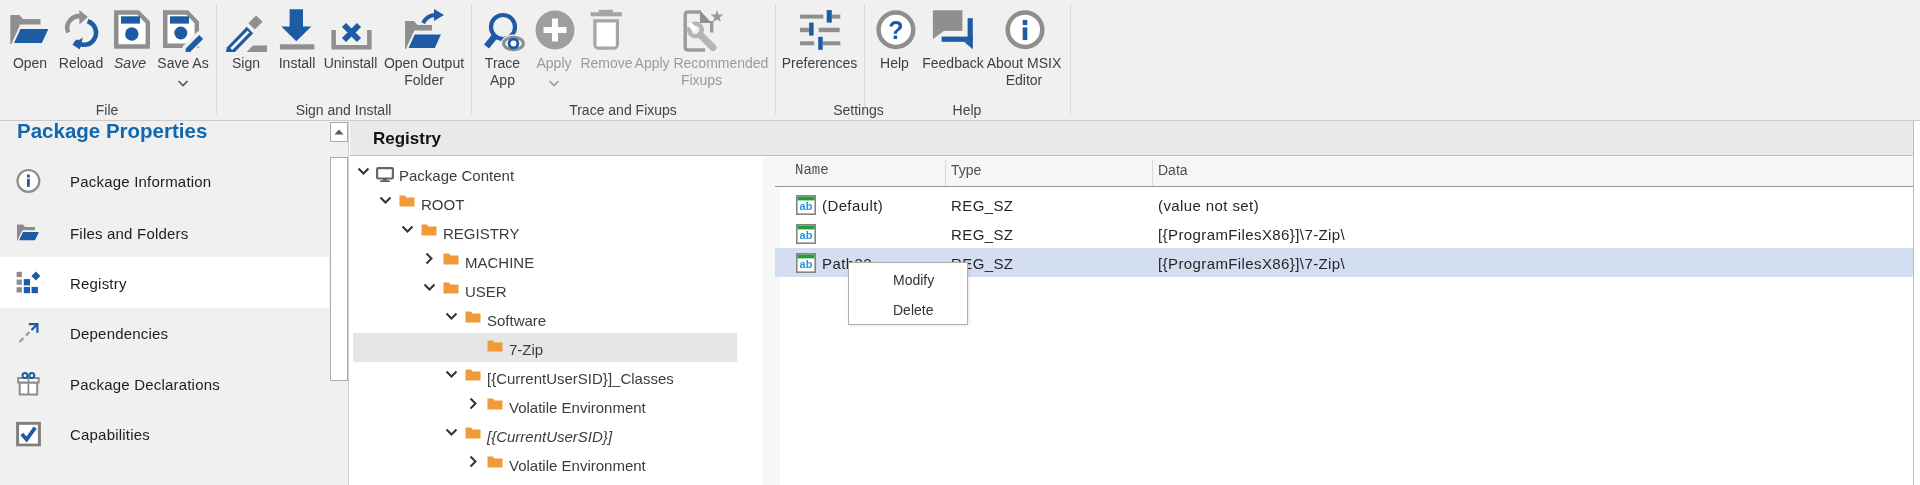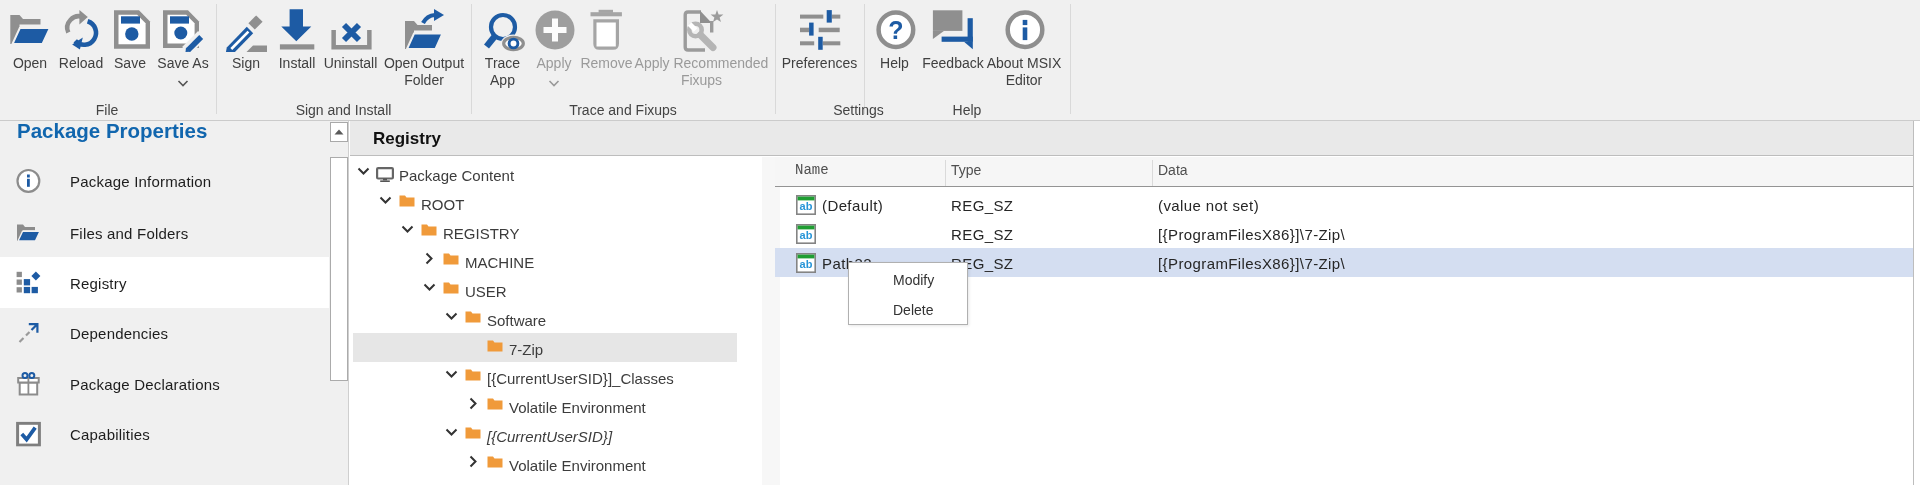--- a/index.html
+++ b/index.html
@@ -73,21 +73,21 @@
   <div class="rbtn" style="left:53px;width:56px;">
     <svg width="44" height="44" viewBox="0 0 44 44">
       <path fill="none" stroke="#8f8f8f" stroke-width="4.5" d="M9.3,24.5 A11.5,11.5 0 0 1 23.8,9"></path>
       <polygon fill="#8f8f8f" points="20.4,1.9 20.4,16.4 28.8,9.1"></polygon>
       <path fill="none" stroke="#1d5ba4" stroke-width="4.6" d="M28.6,13.3 A12,12 0 1 1 16.2,32.9"></path>
       <polygon fill="#1d5ba4" points="13.2,36.4 23.8,29.6 20.9,41.5"></polygon>
     </svg>
     <div class="rlbl">Reload</div>
   </div>
 
-  <div class="rbtn" style="left:105px;width:50px;">
+  <div class="rbtn" style="left:105px;width:50px;font-style:italic;">
     <svg width="44" height="44" viewBox="0 0 44 44">
       <path fill="#8f8f8f" d="M6,2.2 H31 L42,13.4 V40.8 H6 Z"></path>
       <path fill="#fff" d="M10.5,6.7 H29.2 L37.6,15.2 V36.3 H10.5 Z"></path>
       <rect x="13" y="8.3" width="19" height="7.3" fill="#1d5ba4"></rect>
       <circle cx="23.8" cy="26" r="6.7" fill="#1d5ba4"></circle>
     </svg>
     <div class="rlbl">Save</div>
   </div>
 
   <div class="rbtn" style="left:152px;width:62px;">

